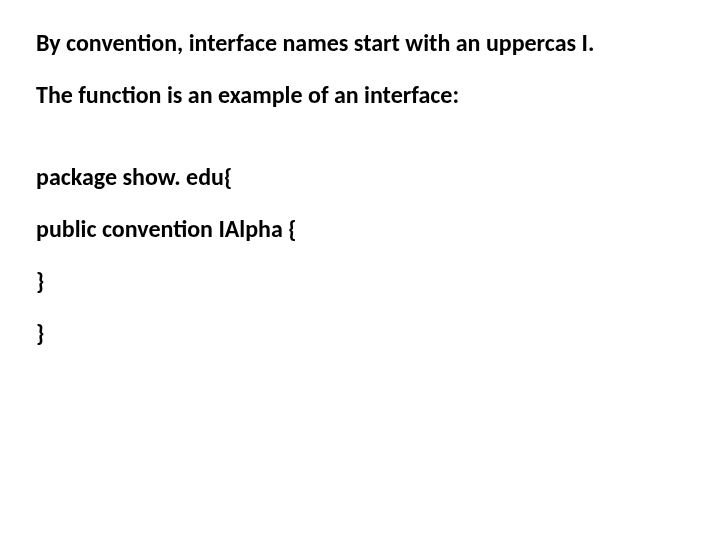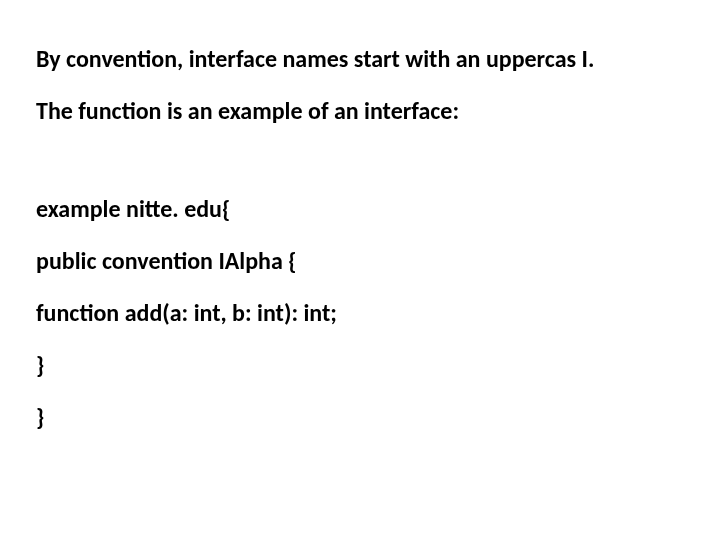--- a/index.html
+++ b/index.html
@@ -19,31 +19,29 @@
       height: 540px;
       padding: 28px 36px;
       color: #000000;
     }
     .line {
       font-weight: 700;
       font-size: 24px;
       line-height: 1.25;
       margin-bottom: 22px;
       white-space: pre-wrap;
-      margin-top: 16px;
     }
     .gap {
       height: 30px;
     }
   </style>
 </head>
 <body>
 
 <div class="slide">
   <p class="line">By convention, interface names start with an uppercas I.</p>
   <p class="line">The function is an example of an interface:</p>
   <div class="gap"></div>
-  <p class="line">example nitte. edu{</p>
+  <p class="line">package show. edu{</p>
   <p class="line">public convention IAlpha {</p>
-  <p class="line">function add(a: int, b: int): int;</p>
   <p class="line">}</p>
   <p class="line">}</p>
 </div>
 
 </body></html>

